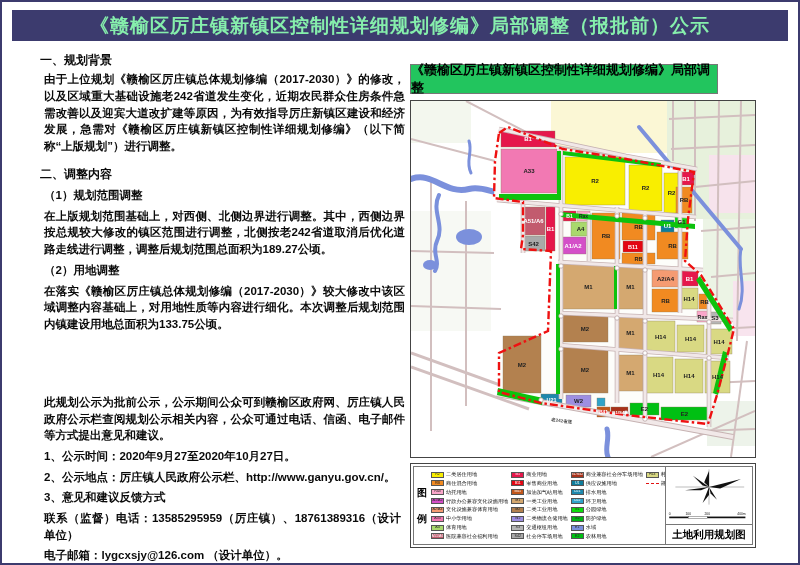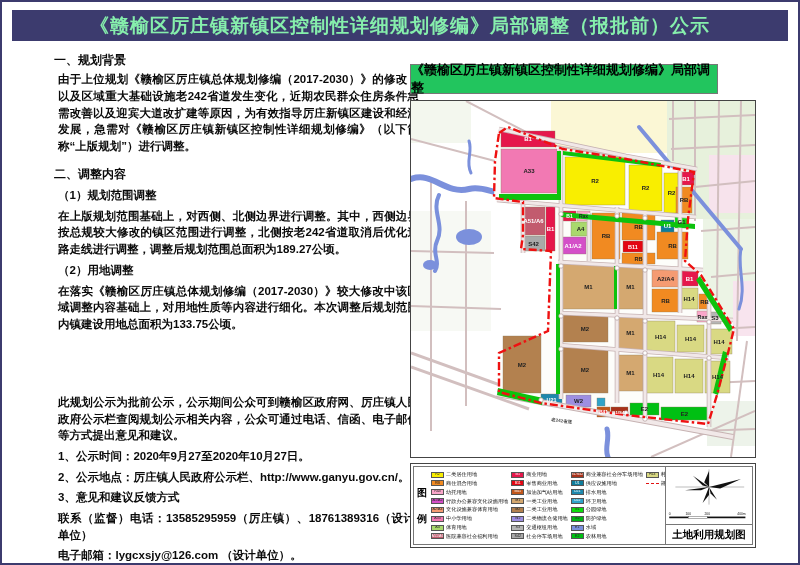--- a/index.html
+++ b/index.html
@@ -3,21 +3,21 @@
 <meta charset="utf-8">
 <style>
   html,body{margin:0;padding:0;}
   body{width:800px;height:565px;position:relative;background:#ffffff;
        font-family:"Liberation Sans","DejaVu Sans",sans-serif;}
   .page{position:absolute;inset:0;width:800px;height:565px;background:#fff;
         border:2px solid #3c3b6e;box-sizing:border-box;overflow:hidden;}
   .banner{position:absolute;left:10px;right:10px;top:8px;height:31px;background:#3c3b6e;
           color:#86efac;display:flex;align-items:center;justify-content:center;
           font-size:19px;font-weight:bold;letter-spacing:1px;}
-  .text-col{position:absolute;left:52px;width:365px;font-size:11.5px;font-weight:bold;
+  .text-col{position:absolute;left:38px;width:365px;font-size:11.5px;font-weight:bold;
             color:#0a0a0a;line-height:1.45;text-align:justify;}
   #block-top{top:50px;}
   #block-bottom{top:392px;}
   .text-col .h{font-size:12px;margin:0 0 2px 0;}
   .text-col p{margin:0 0 3px 4px;}
   .text-col .sub{margin:4px;}
   .gap{height:8px;}
   .panel-title-box{position:absolute;left:408px;top:62px;width:308px;height:30px;
        border:1px solid #777;background:#22c55e;display:flex;align-items:center;justify-content:center;
        font-size:13px;font-weight:bold;box-sizing:border-box;}

